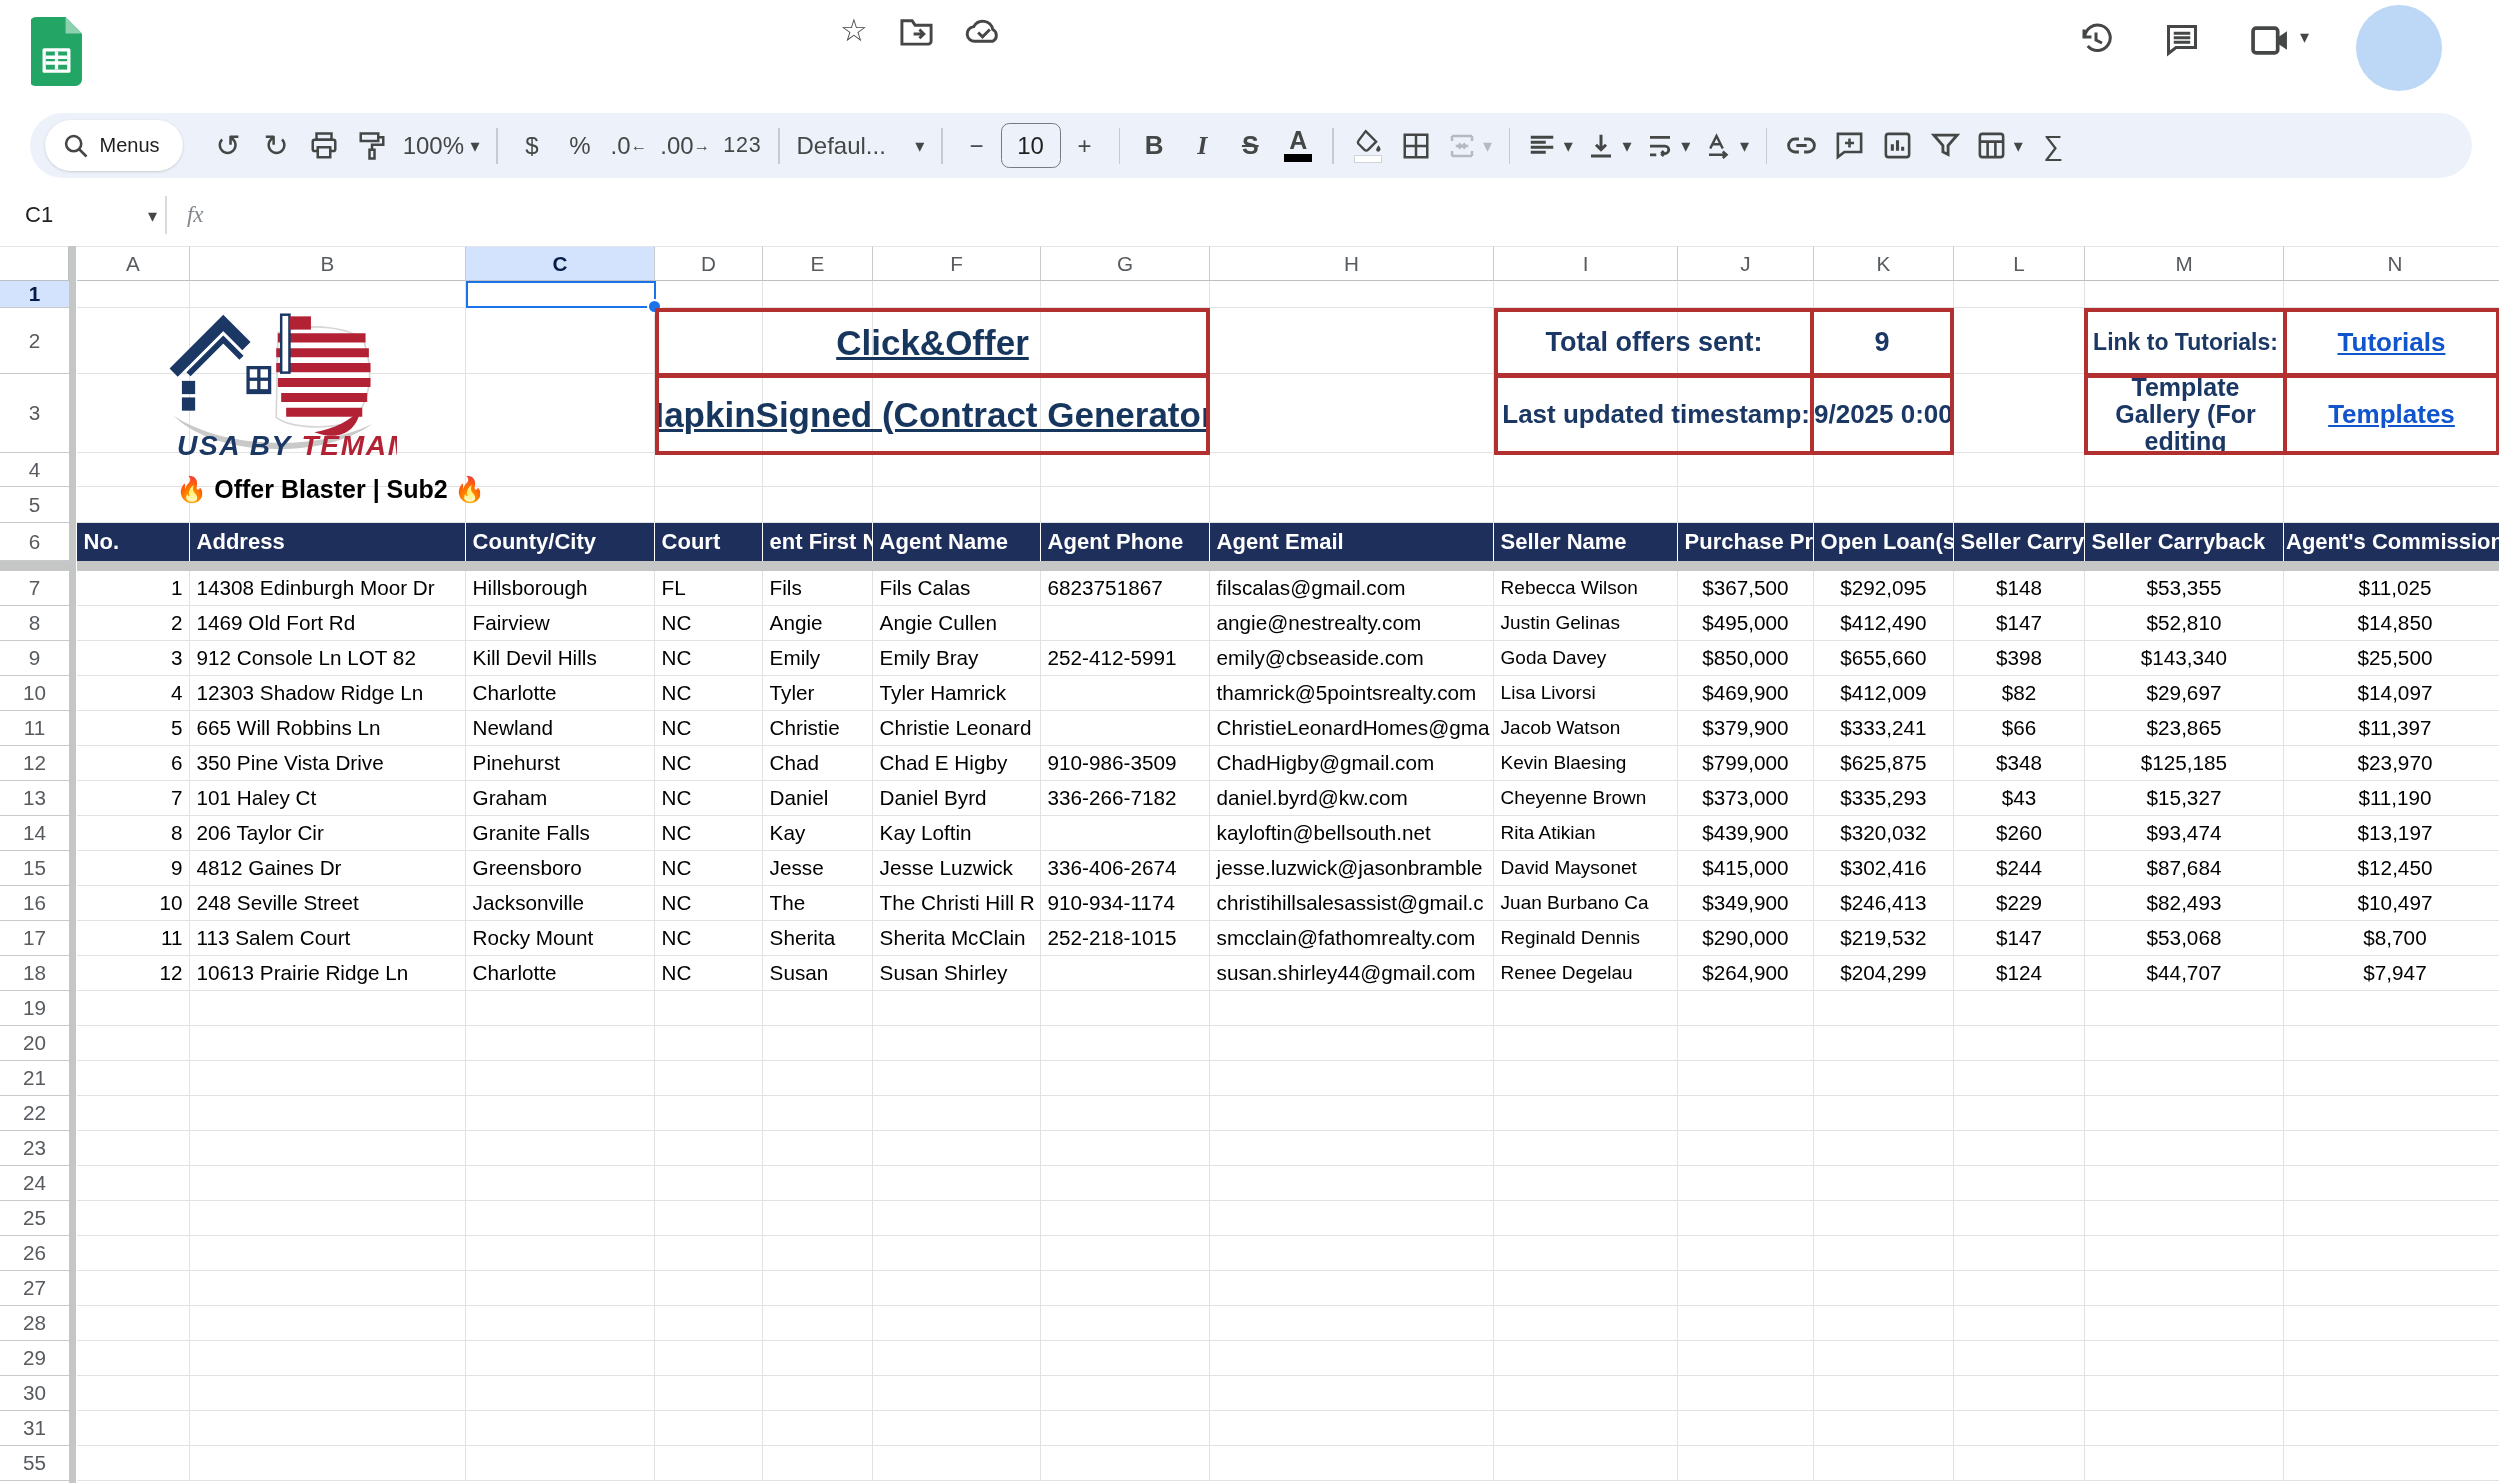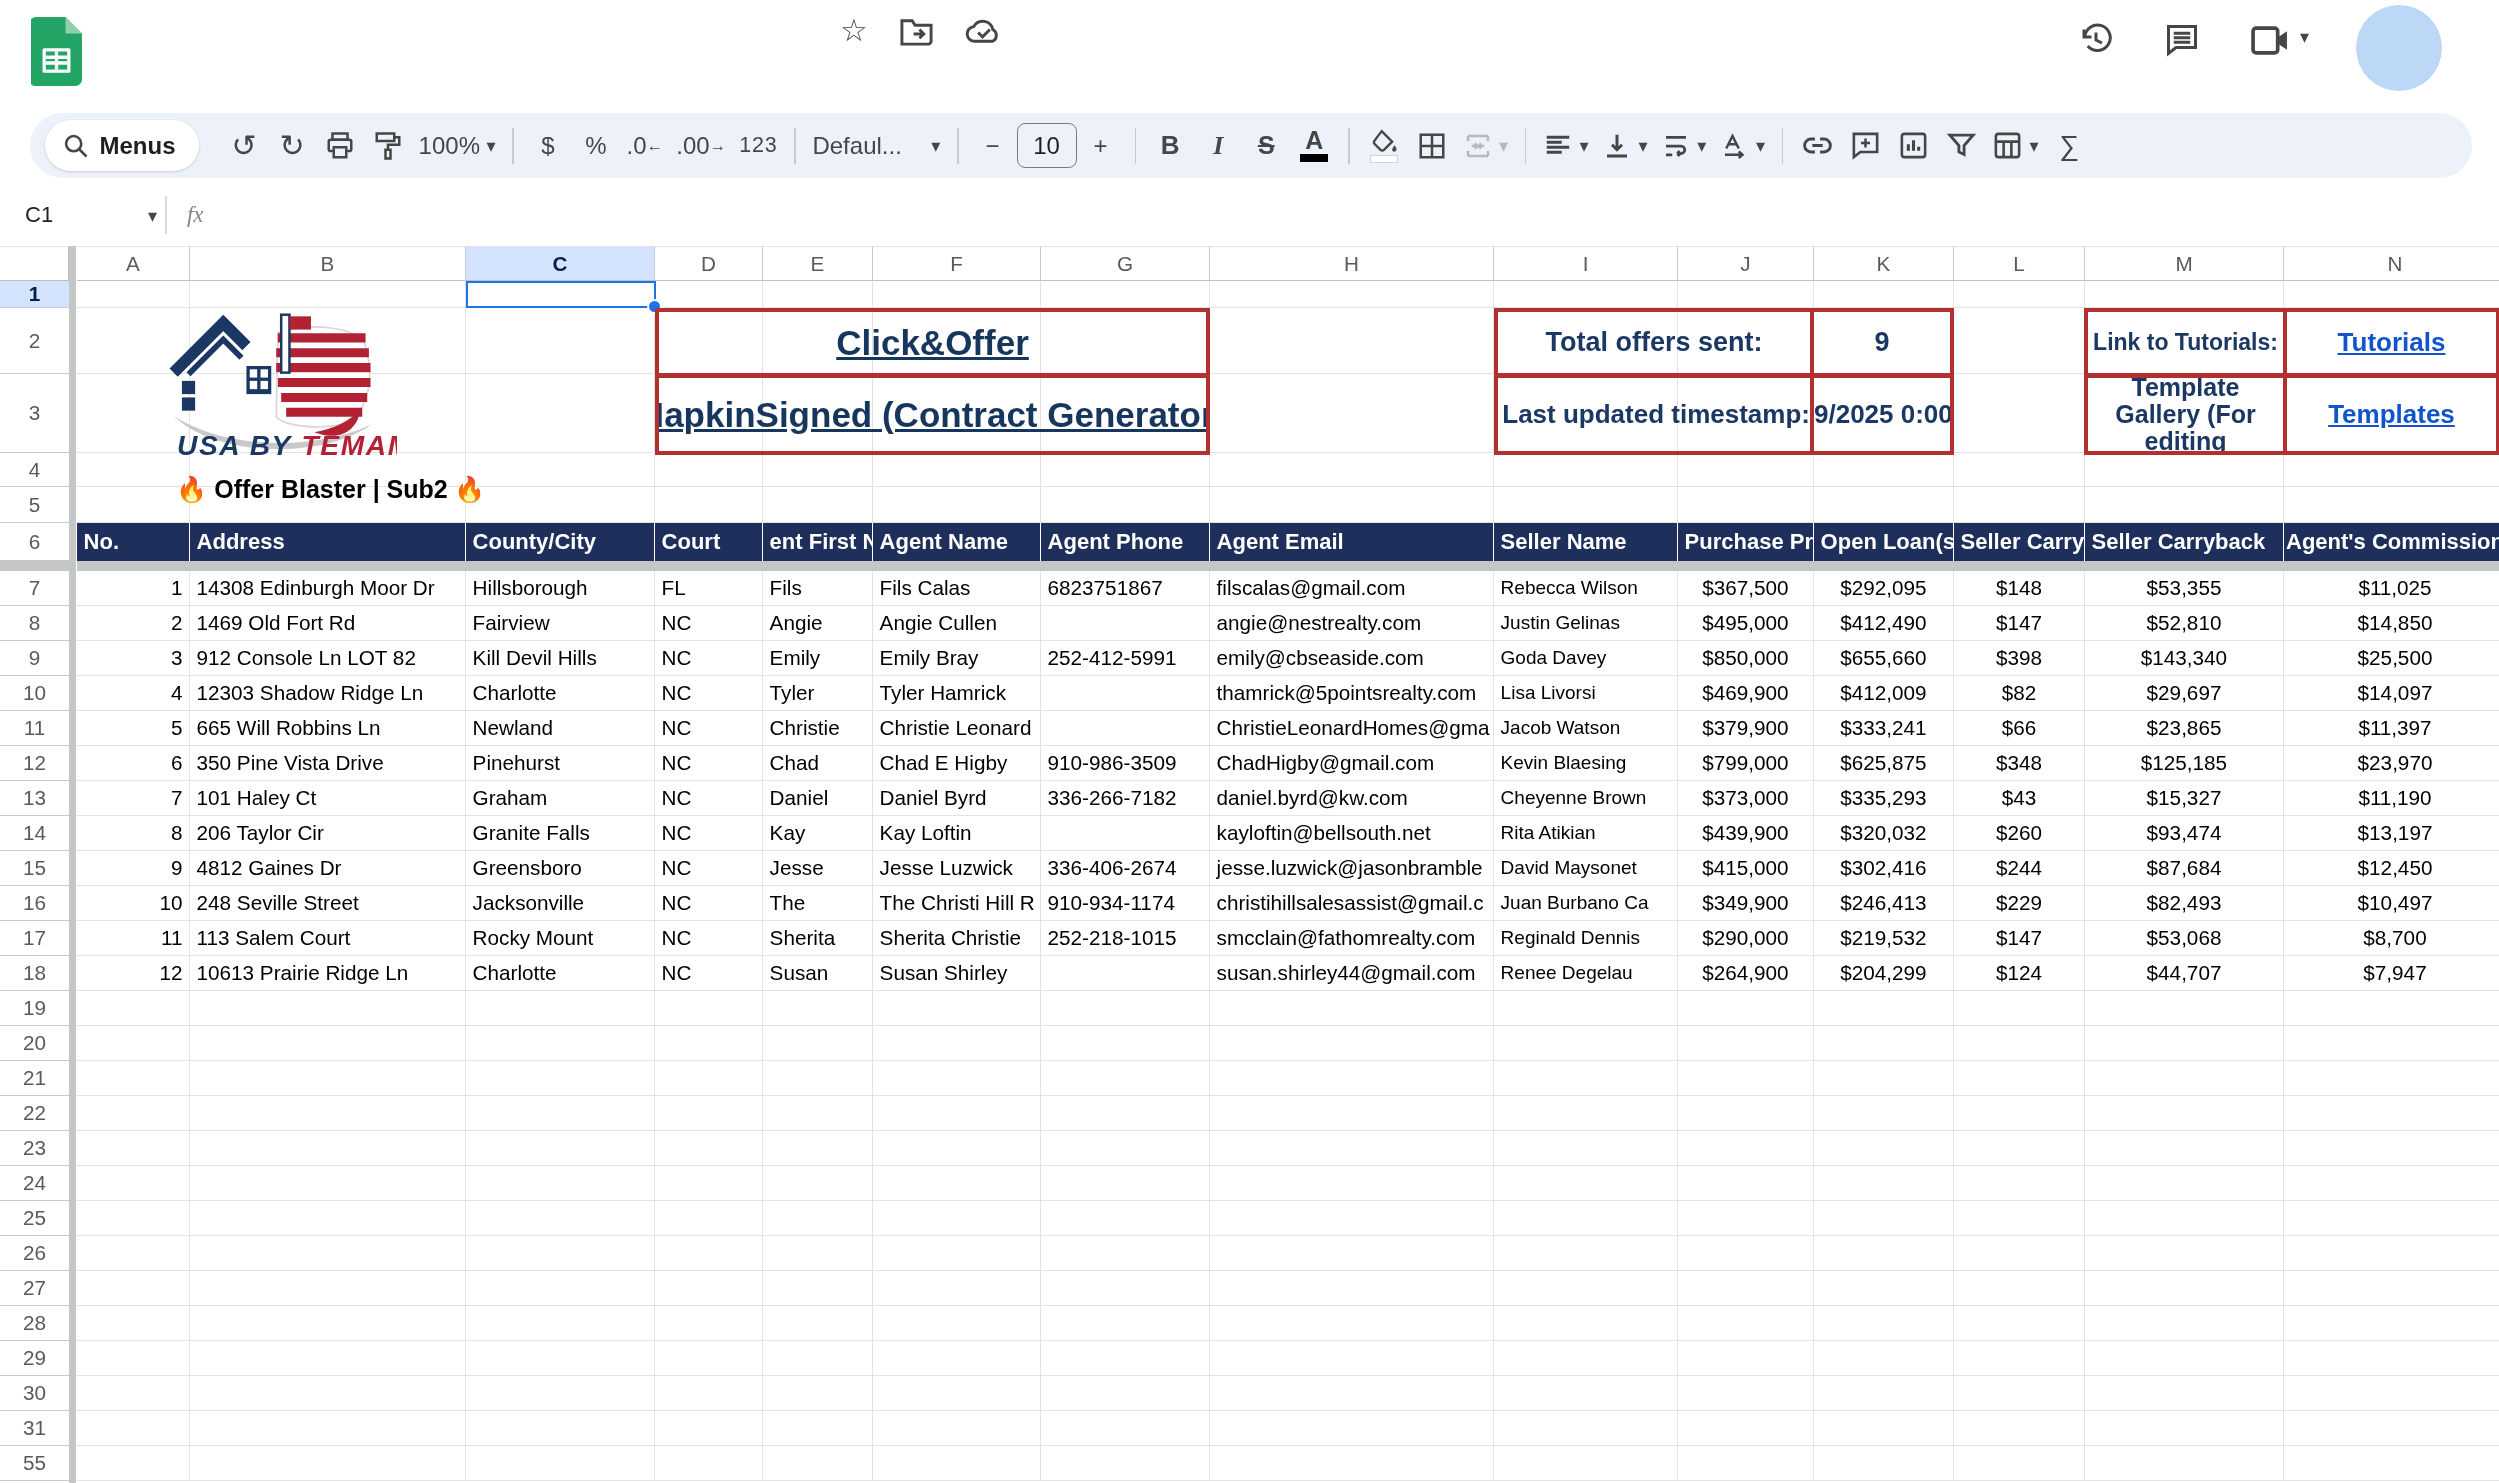--- a/index.html
+++ b/index.html
@@ -19,21 +19,21 @@
   .topright { position:absolute; right:91px; top:15px; display:flex; gap:50px; align-items:center; color:#444746; }
   .avatar { position:absolute; right:-33px; top:-10px; width:86px; height:86px; border-radius:50%; background:#bcd8f6; }
   .dd::after { content:"▾"; font-size:18px; color:#444746; margin-left:6.6px; }
   .dd-dis::after { content:"▾"; font-size:18px; color:#b5bac0; margin-left:6.6px; }
 
   
   .toolbar { position:absolute; left:30px; top:113px; width:2442px; height:65px; background:#edf2fa;
     border-radius:33px; display:flex; align-items:center; padding:0 15px; color:#444746; }
   .menus-pill { background:#fff; border-radius:30px; height:51px; display:flex; align-items:center;
     gap:10px; padding:0 23px 0 16.5px; box-shadow:0 0.8px 2.5px rgba(0,0,0,.18); }
-  .menus-pill span { font-size:24px; color:#1f1f1f;font-weight:bold; }
+  .menus-pill span { font-size:20px; color:#1f1f1f; }
   .tbtn { height:50px; min-width:48px; display:flex; align-items:center; justify-content:center;
     font-size:24px; border-radius:6.6px; padding:0 6.6px; white-space:nowrap; }
   .tsep { width:1.7px; height:36px; background:#c4cbd4; margin:0 10px; }
   .bold-b { font-weight:bold; font-size:26px; }
   .ital-i { font-style:italic; font-weight:bold; font-size:26px; font-family:"Liberation Serif",serif; }
   .strike-s { font-size:25px; text-decoration:line-through; font-weight:bold; }
   .texcol { font-size:25px; font-weight:bold; line-height:.9; text-align:center; }
   .texcol .bar { display:block; width:28px; height:7.4px; background:#000; margin-top:2.5px; }
   .fillcol .bar { display:block; width:28px; height:7.4px; background:#fff; border:0.8px solid #cfd4da; margin-top:1.7px; }
   .fontsize-box { width:60px; height:45px; border:1.7px solid #747b83; border-radius:8.3px;
@@ -582,21 +582,21 @@
       <div class="gc c" style="width: 131px;">$229</div>
       <div class="gc c" style="width: 199px;">$82,493</div>
       <div class="gc c" style="width: 223px;">$10,497</div>
     </div>
     <div class="grow" style="height: 35px;">
       <div class="gc r" style="width: 113px;">11</div>
       <div class="gc l" style="width: 276px;">113 Salem Court</div>
       <div class="gc l" style="width: 189px;">Rocky Mount</div>
       <div class="gc l" style="width: 108px;">NC</div>
       <div class="gc l" style="width: 110px;">Sherita</div>
-      <div class="gc l" style="width: 168px;">Sherita Christie</div>
+      <div class="gc l" style="width: 168px;">Sherita McClain</div>
       <div class="gc l" style="width: 169px;">252-218-1015</div>
       <div class="gc l" style="width: 284px;">smcclain@fathomrealty.com</div>
       <div class="gc l seller" style="width: 184px;">Reginald Dennis</div>
       <div class="gc c" style="width: 136px;">$290,000</div>
       <div class="gc c" style="width: 140px;">$219,532</div>
       <div class="gc c" style="width: 131px;">$147</div>
       <div class="gc c" style="width: 199px;">$53,068</div>
       <div class="gc c" style="width: 223px;">$8,700</div>
     </div>
     <div class="grow" style="height: 35px;">

